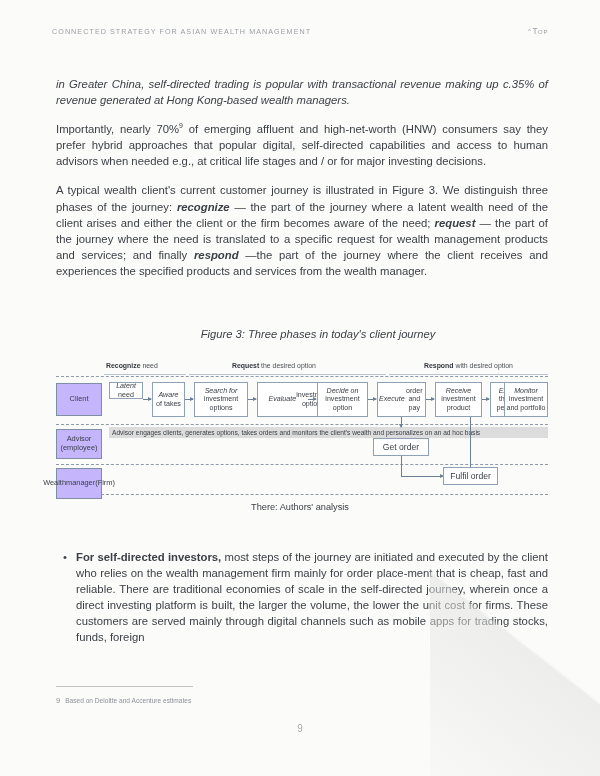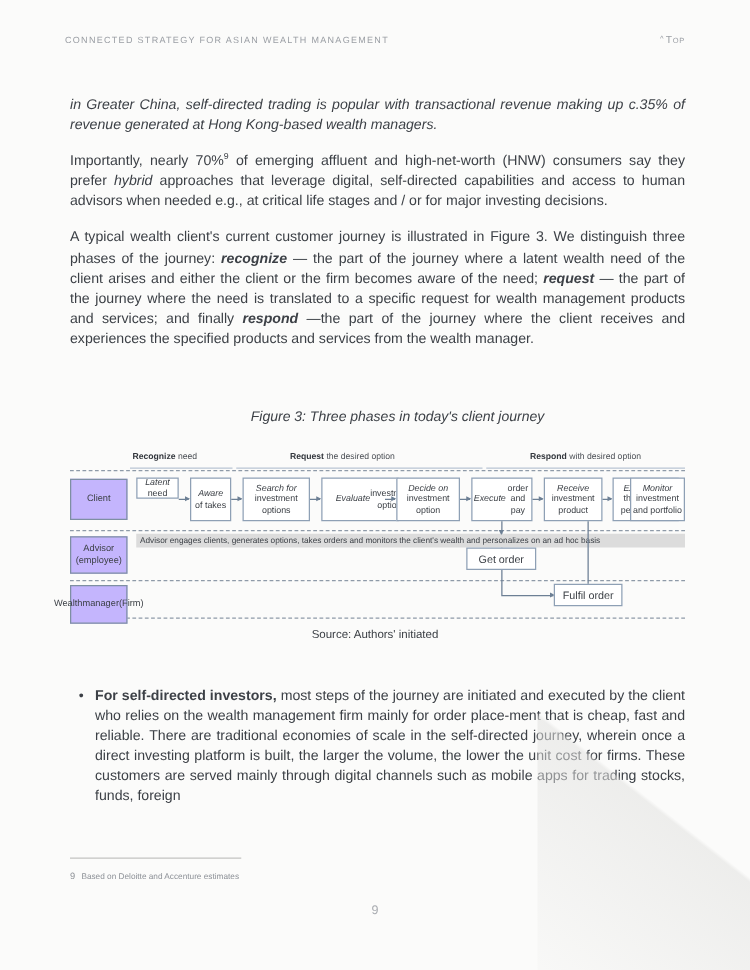--- a/index.html
+++ b/index.html
@@ -48,21 +48,21 @@
   .content { position: absolute; top: 76px; left: 56px; width: 492px; }
   p.body {
     font-size: 11.3px;
     line-height: 16.1px;
     margin: 0 0 13px 0;
     text-align: justify;
     color: #3c4046;
   }
   p.body.first { text-align: justify; font-style: italic; }
   .sup { font-size: 7px; vertical-align: super; line-height: 0; }
-  .i { font-style: italic; }
+  .i { }
   .bi { font-style: italic; font-weight: bold; }
   .b { font-weight: bold; }
 
   
   .fig-caption {
     position: absolute;
     top: 328px; left: 0; width: 600px;
     text-align: center;
     font-style: italic;
     font-size: 11.2px;
@@ -233,21 +233,21 @@
     <div class="runhead-title">CONNECTED STRATEGY FOR ASIAN WEALTH MANAGEMENT</div>
     <div class="runhead-top">
       <span class="caret-up">^</span>
       <span class="top-word">Top</span>
     </div>
   </div>
 
   <div class="content">
     <p class="body first"><span>in Greater China, self-directed trading is popular with transactional revenue making up c.35% of revenue generated at Hong Kong-based wealth managers.</span></p>
 
-    <p class="body"><span>Importantly, nearly 70%</span><span class="sup">9</span><span> of emerging affluent and high-net-worth (HNW) consumers say they prefer </span><span class="i">hybrid</span><span> approaches that leverage digital, self-directed capabilities and access to human advisors when needed e.g., at critical life stages and / or for major investing decisions.</span></p>
+    <p class="body"><span>Importantly, nearly 70%</span><span class="sup">9</span><span> of emerging affluent and high-net-worth (HNW) consumers say they prefer </span><span class="i">hybrid</span><span> approaches that popular digital, self-directed capabilities and access to human advisors when needed e.g., at critical life stages and / or for major investing decisions.</span></p>
 
     <p class="body"><span>A typical wealth client's current customer journey is illustrated in Figure 3. We distinguish three phases of the journey: </span><span class="bi">recognize</span><span> — the part of the journey where a latent wealth need of the client arises and either the client or the firm becomes aware of the need; </span><span class="bi">request</span><span> — the part of the journey where the need is translated to a specific request for wealth management products and services; and finally </span><span class="bi">respond</span><span> —the part of the journey where the client receives and experiences the specified products and services from the wealth manager.</span></p>
   </div>
 
   <div class="fig-caption">Figure 3: Three phases in today's client journey</div>
 
   <div class="figure">
 
     <div class="phase-labels">
       <div class="phase" style="left:50px; top:0;"><span class="b">Recognize</span><span> need</span></div>
@@ -341,21 +341,21 @@
 
       <div class="vline" style="left:345px; top:80px; height:20px;"></div>
       <div class="hline arrow-right" style="left:345px; top:100px; width:42px;"></div>
 
       <div class="flowbox" style="left:387px; top:91px; width:55px; height:18px;">Fulfil order</div>
 
       <div class="vline" style="left:414px; top:41px; height:50px;"></div>
     </div>
   </div>
 
-  <div class="source">Source: Authors' initiated</div>
+  <div class="source">There: Authors' analysis</div>
 
   <div class="lower">
     <div class="bullet-wrap">
       <span class="bullet-dot">•</span>
       <p class="bullet-text"><span class="b">For self-directed investors,</span><span> most steps of the journey are initiated and executed by the client who relies on the wealth management firm mainly for order place-ment that is cheap, fast and reliable. There are traditional economies of scale in the self-directed journey, wherein once a direct investing platform is built, the larger the volume, the lower the unit cost for firms. These customers are served mainly through digital channels such as mobile apps for trading stocks, funds, foreign</span></p>
     </div>
   </div>
 
   <div class="footnote-rule"></div>
   <div class="footnote">

